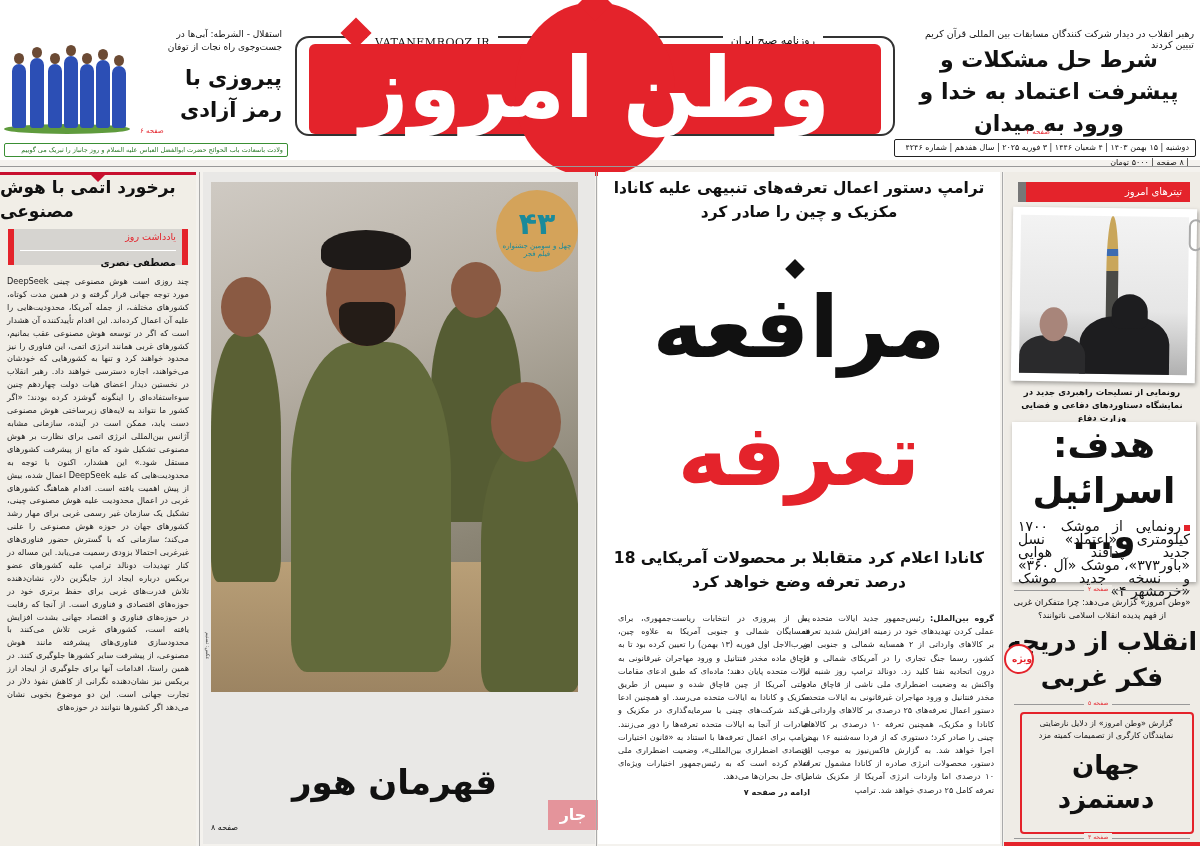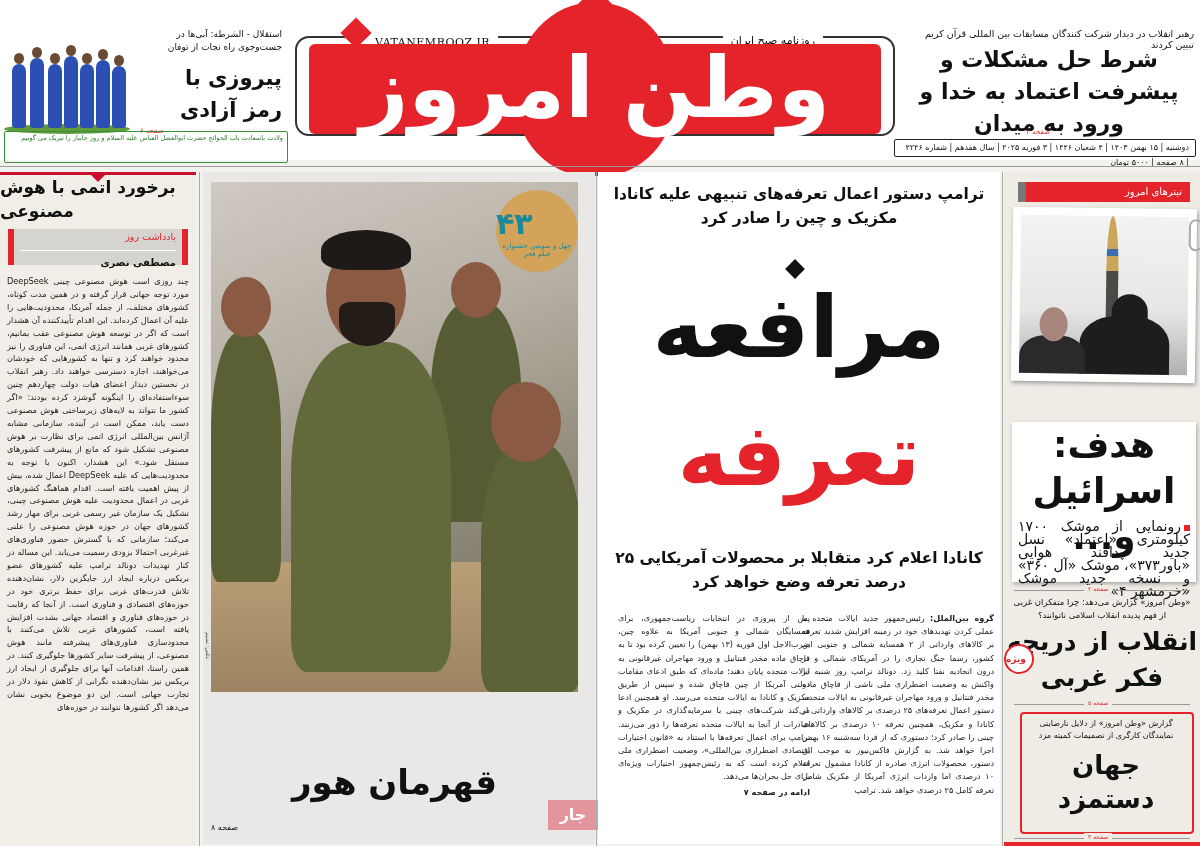--- a/index.html
+++ b/index.html
@@ -25,21 +25,21 @@
 
   .dateline { position: absolute; right: 4px; top: 139px; width: 302px; height: 18px; border: 1.5px solid #222; border-radius: 2px; font-size: 8px; line-height: 15px; padding: 0 6px; text-align: right; direction: rtl; background: #fff; }
 
   .sport-kicker { position: absolute; left: 150px; top: 28px; width: 132px; font-size: 9px; text-align: right; direction: rtl; line-height: 13px; }
   .sport-headline { position: absolute; left: 150px; top: 62px; width: 132px; font-size: 21px; font-weight: bold; text-align: right; direction: rtl; line-height: 32px; }
   .sport-page { position: absolute; left: 140px; top: 127px; font-size: 7px; color: #e4232b; direction: rtl; }
   .sport-photo { position: absolute; left: 4px; top: 48px; width: 126px; height: 86px; }
   .player { position: absolute; bottom: 6px; width: 14px; height: 64px; background: #2c4fb5; border-radius: 7px 7px 3px 3px; }
   .player::before { content: ""; position: absolute; top: -11px; left: 2px; width: 10px; height: 11px; border-radius: 50%; background: #6b4a34; }
   .sport-grass { position: absolute; left: 0; bottom: 0; width: 126px; height: 10px; background: #5f9b3d; border-radius: 50%; }
-  .green-banner { position: absolute; left: 4px; top: 131px; width: 284px; height: 32px; border: 1px solid #3a8f34; border-radius: 2px; font-size: 6.5px; color: #2c7a2a; line-height: 12px; padding: 0 4px; direction: rtl; text-align: right; white-space: nowrap; overflow: hidden; }
+  .green-banner { position: absolute; left: 4px; top: 143px; width: 284px; height: 14px; border: 1px solid #3a8f34; border-radius: 2px; font-size: 6.5px; color: #2c7a2a; line-height: 12px; padding: 0 4px; direction: rtl; text-align: right; white-space: nowrap; overflow: hidden; }
 
   .hr-top { position: absolute; left: 0; top: 166px; width: 1200px; height: 1px; background: #999; }
 
   
   .oped { position: absolute; left: 0; top: 172px; width: 196px; height: 674px; background: #f1eee7; border-top: 3px solid #c8102e; direction: rtl; }
   .oped-notch { position: absolute; left: 90px; top: -1px; width: 0; height: 0; border-left: 8px solid transparent; border-right: 8px solid transparent; border-top: 8px solid #c8102e; }
   .oped-title { text-align: left; font-size: 17px; font-weight: bold; line-height: 24px; }
   .oped-byline-box { margin: 6px 8px 0 8px; height: 36px; background: #d6d4d0; position: relative; border-right: 6px solid #e4232b; border-left: 6px solid #e4232b; padding: 2px 6px; }
   .oped-byline-label { font-size: 9.5px; color: #e4232b; border-bottom: 1px solid #fff; padding-bottom: 8px; }
   .oped-byline-author { font-size: 10px; font-weight: bold; margin-top: 6px; }
@@ -48,31 +48,31 @@
   .vline { position: absolute; width: 1px; background: #aaa; }
 
   
   .feature { position: absolute; left: 203px; top: 172px; width: 392px; height: 672px; background: #e9e8e6; }
   .feature-photo { position: absolute; left: 8px; top: 10px; width: 367px; height: 510px; background: linear-gradient(160deg, #cfcac3 0%, #b5aea3 35%, #8b8575 70%, #6d6856 100%); overflow: hidden; }
   .fig { position: absolute; background: #5e6638; border-radius: 40% 40% 10% 10%; }
   .fig-head { position: absolute; background: #8a5a43; border-radius: 50%; }
   .fig-hair { position: absolute; background: #1e1a18; border-radius: 50% 50% 30% 30%; }
   .rug { position: absolute; left: 0; bottom: 0; width: 367px; height: 130px; background: linear-gradient(180deg, #b99f77, #9c8462); }
   .festival-badge { position: absolute; left: 285px; top: 8px; width: 82px; height: 82px; border-radius: 50%; background: #d4a35a; }
-  .festival-badge span { position: absolute; left: 0; top: 16px; width: 82px; text-align: left; font-size: 30px; font-weight: bold; color: #1a8a9a; direction: rtl; }
+  .festival-badge span { position: absolute; left: 0; top: 16px; width: 82px; text-align: center; font-size: 30px; font-weight: bold; color: #1a8a9a; direction: rtl; }
   .festival-badge small { position: absolute; left: 4px; top: 52px; width: 74px; text-align: center; font-size: 7px; color: #1a8a9a; direction: rtl; }
   .photo-credit { position: absolute; left: 0; top: 460px; width: 8px; height: 60px; writing-mode: vertical-rl; font-size: 5px; color: #444; }
   .feature-kicker { position: absolute; left: 8px; top: 532px; width: 367px; text-align: center; font-size: 14.5px; font-weight: bold; line-height: 22px; direction: rtl; }
   .feature-headline { position: absolute; left: 8px; top: 590px; width: 367px; text-align: center; font-size: 34px; font-weight: bold; direction: rtl; }
   .feature-page { position: absolute; left: 8px; top: 651px; font-size: 8px; direction: rtl; }
   .watermark { position: absolute; left: 548px; top: 800px; width: 50px; height: 30px; background: rgba(226,120,130,.75); color: #fff; font-size: 16px; font-weight: bold; text-align: center; line-height: 30px; direction: rtl; }
 
   
   .main { position: absolute; left: 598px; top: 172px; width: 402px; height: 672px; background: #fff; direction: rtl; }
-  .main-kicker { position: absolute; left: 0; top: 10px; width: 402px; text-align: center; font-size: 15.5px; font-weight: bold; line-height: 24px; }
+  .main-kicker { position: absolute; left: 0; top: 4px; width: 402px; text-align: center; font-size: 15.5px; font-weight: bold; line-height: 24px; }
   .main-diamond { position: absolute; left: 190px; top: 90px; width: 14px; height: 14px; background: #111; transform: rotate(45deg); }
   .main-h1 { position: absolute; left: 0; top: 100px; width: 402px; text-align: center; font-size: 86px; font-weight: bold; color: #111; line-height: 110px; }
   .main-h2 { position: absolute; left: 0; top: 228px; width: 402px; text-align: center; font-size: 86px; font-weight: bold; color: #e4232b; line-height: 110px; }
   .main-sub { position: absolute; left: 0; top: 374px; width: 402px; text-align: center; font-size: 15.5px; font-weight: bold; line-height: 24px; }
   .main-col { position: absolute; top: 440px; width: 192px; font-size: 8.1px; line-height: 13.2px; text-align: justify; text-align-last: right; color: #222; }
   .main-col b { font-weight: bold; }
   .main-col-right { right: 6px; }
   .main-col-left { left: 20px; }
   .continued { font-weight: bold; margin-top: 2px; }
 
@@ -90,21 +90,21 @@
   .right-h { position: absolute; left: 0; top: 0; width: 184px; text-align: center; font-size: 36px; font-weight: bold; line-height: 46px; }
   .right-bullet { position: absolute; right: 6px; top: 98px; width: 172px; font-size: 14px; line-height: 13px; text-align: justify; text-align-last: right; }
   .right-bullet .sq { display: inline-block; width: 6px; height: 6px; background: #e4232b; margin-left: 3px; }
   .pageline { position: absolute; right: 10px; width: 176px; height: 1px; background: #999; }
   .pageline span { position: absolute; left: 70px; top: -5px; background: #efece6; padding: 0 4px; font-size: 6px; color: #e4232b; }
   .right-kicker2 { position: absolute; right: 6px; top: 424px; width: 184px; text-align: center; font-size: 8.5px; line-height: 13px; }
   .right-h2 { position: absolute; right: 0; top: 452px; width: 196px; text-align: center; font-size: 25px; font-weight: bold; line-height: 36px; }
   .special-box { position: absolute; left: 16px; top: 540px; width: 174px; height: 122px; border: 2.5px solid #e4232b; border-radius: 4px; }
   .special-kicker { position: absolute; right: 4px; top: 4px; width: 164px; text-align: center; font-size: 8px; line-height: 12px; }
   .special-h { position: absolute; right: 4px; top: 34px; width: 164px; text-align: center; font-size: 26px; font-weight: bold; line-height: 34px; }
-  .special-stamp { position: absolute; left: 0; top: 624px; width: 30px; height: 30px; border: 2px solid #e4232b; border-radius: 50%; color: #e4232b; font-size: 9px; font-weight: bold; line-height: 26px; text-align: left; background: #fff; }
+  .special-stamp { position: absolute; left: 0; top: 624px; width: 30px; height: 30px; border: 2px solid #e4232b; border-radius: 50%; color: #e4232b; font-size: 9px; font-weight: bold; line-height: 26px; text-align: right; background: #fff; }
   .right-bottom { position: absolute; left: 0; top: 670px; width: 196px; height: 4px; background: #e4232b; }
 </style>
 </head>
 <body>
 
 <header class="masthead">
 
   <div class="lead-kicker">رهبر انقلاب در دیدار شرکت کنندگان مسابقات بین المللی قرآن کریم تبیین کردند</div>
   <div class="lead-headline">شرط حل مشکلات و پیشرفت اعتماد به خدا و ورود به میدان</div>
   <div class="lead-page">صفحه ۲</div>
@@ -180,21 +180,21 @@
 
 <div class="watermark">جار</div>
 
 <div class="vline" style="left:596px;top:172px;height:674px"></div>
 
 <section class="main">
   <div class="main-kicker">ترامپ دستور اعمال تعرفه‌های تنبیهی علیه کانادا مکزیک و چین را صادر کرد</div>
   <div class="main-diamond"></div>
   <h1 class="main-h1">مرافعه</h1>
   <h1 class="main-h2">تعرفه</h1>
-  <div class="main-sub">کانادا اعلام کرد متقابلا بر محصولات آمریکایی ۲۵ درصد تعرفه وضع خواهد کرد</div>
+  <div class="main-sub">کانادا اعلام کرد متقابلا بر محصولات آمریکایی 18 درصد تعرفه وضع خواهد کرد</div>
 
   <div class="main-col main-col-right">
     <b>گروه بین‌الملل:</b><span> رئیس‌جمهور جدید ایالات متحده با عملی کردن تهدیدهای خود در زمینه افزایش شدید تعرفه بر کالاهای وارداتی از ۲ همسایه شمالی و جنوبی این کشور، رسما جنگ تجاری را در آمریکای شمالی و در درون اتحادیه نفتا کلید زد. دونالد ترامپ روز شنبه در واکنش به وضعیت اضطراری ملی ناشی از قاچاق ماده مخدر فنتانیل و ورود مهاجران غیرقانونی به ایالات متحده، دستور اعمال تعرفه‌های ۲۵ درصدی بر کالاهای وارداتی از کانادا و مکزیک، همچنین تعرفه ۱۰ درصدی بر کالاهای چینی را صادر کرد؛ دستوری که از فردا سه‌شنبه ۱۶ بهمن اجرا خواهد شد. به گزارش فاکس‌نیوز به موجب این دستور، محصولات انرژی صادره از کانادا مشمول تعرفه ۱۰ درصدی اما واردات انرژی آمریکا از مکزیک شامل تعرفه کامل ۲۵ درصدی خواهد شد. ترامپ</span>
   </div>
   <div class="main-col main-col-left">
     <span>پس از پیروزی در انتخابات ریاست‌جمهوری، برای همسایگان شمالی و جنوبی آمریکا به علاوه چین، ضرب‌الاجل اول فوریه (۱۳ بهمن) را تعیین کرده بود تا به قاچاق ماده مخدر فنتانیل و ورود مهاجران غیرقانونی به ایالات متحده پایان دهند؛ ماده‌ای که طبق ادعای مقامات دولتی آمریکا از چین قاچاق شده و سپس از طریق مکزیک و کانادا به ایالات متحده می‌رسد. او همچنین ادعا می‌کند شرکت‌های چینی با سرمایه‌گذاری در مکزیک و صادرات از آنجا به ایالات متحده تعرفه‌ها را دور می‌زنند. ترامپ برای اعمال تعرفه‌ها با استناد به «قانون اختیارات اقتصادی اضطراری بین‌المللی»، وضعیت اضطراری ملی اعلام کرده است که به رئیس‌جمهور اختیارات ویژه‌ای برای حل بحران‌ها می‌دهد.</span>
     <div class="continued">ادامه در صفحه ۷</div>
   </div>
 </section>
 
@@ -206,20 +206,21 @@
   <div class="polaroid">
     <div class="polaroid-img">
       <div class="missile"></div>
       <div class="person-dark" style="left:60px;top:100px;width:90px;height:70px"></div>
       <div class="person-dark" style="left:92px;top:78px;width:36px;height:34px;border-radius:50% 50% 20% 20%"></div>
       <div class="person-dark" style="left:0;top:120px;width:66px;height:50px;background:#2a2a2c"></div>
       <div class="person-face" style="left:20px;top:92px;width:28px;height:34px"></div>
     </div>
     <div class="paperclip"></div>
   </div>
+  <div class="photo-caption">رونمایی از تسلیحات راهبردی جدید در نمایشگاه دستاوردهای دفاعی و فضایی وزارت دفاع</div>
 
   <div class="right-card">
     <div class="right-h">هدف: اسرائیل و...</div>
     <div class="right-bullet"><span class="sq"></span><span>رونمایی از موشک ۱۷۰۰ کیلومتری «اعتماد» نسل جدید پدافند هوایی «باور۳۷۳»، موشک «آل ۳۶۰» و نسخه جدید موشک «خرمشهر ۴»</span></div>
   </div>
 
   <div class="pageline" style="top:418px">
       <span>صفحه ۲</span>
     </div>
 

